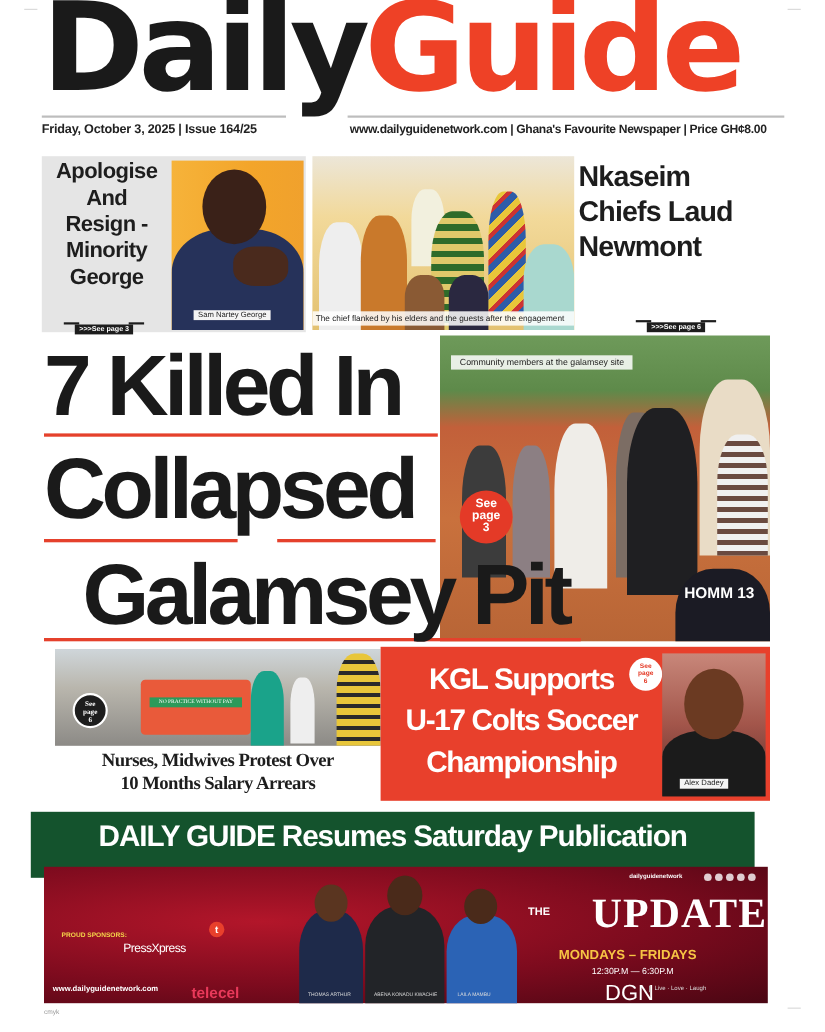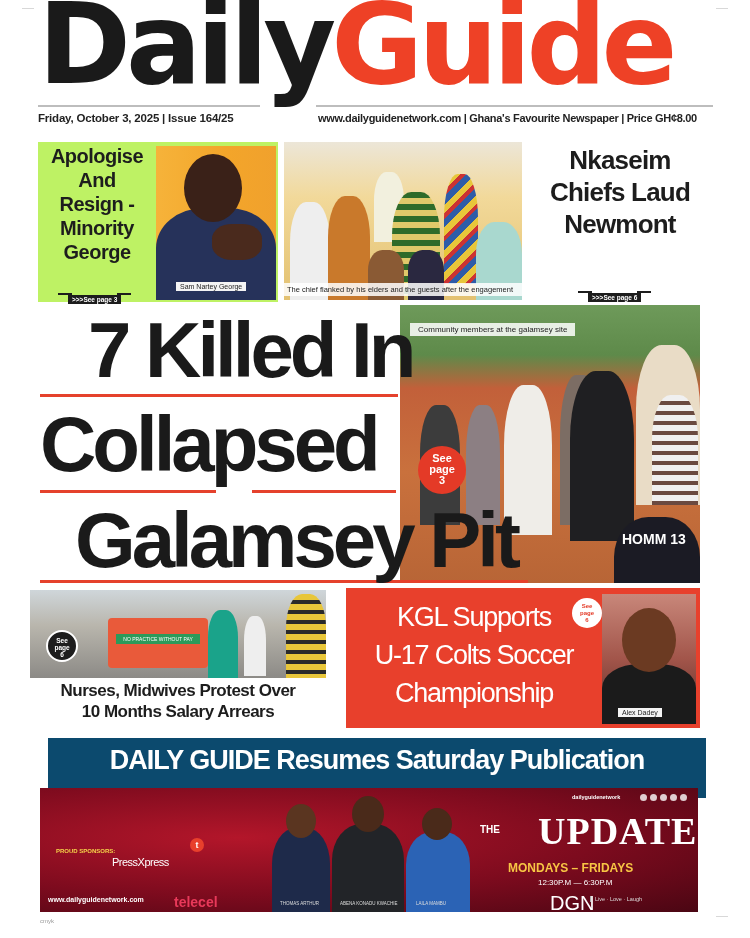--- a/index.html
+++ b/index.html
@@ -12,73 +12,73 @@
   #masthead { left: 38px; top: 2px; width: 675px; height: 100px; }
   .logo { position: absolute; left: 0; top: -14px; font-family: "DejaVu Sans", sans-serif; font-weight: bold;
           font-size: 112px; letter-spacing: -5px; line-height: 1; white-space: nowrap; }
   .logo .daily { color: #1a1a1a; }
   .logo .guide { color: #ee4126; }
   .rule-top { position: absolute; top: 103px; height: 2px; background: #bdbdbd; }
   #dateline { position: absolute; left: 0; top: 110px; font-size: 11.5px; font-weight: bold; color: #222; white-space: nowrap; letter-spacing: -0.2px; }
   #infoline { position: absolute; left: 280px; top: 110px; font-size: 11px; font-weight: bold; color: #222; white-space: nowrap; letter-spacing: -0.3px; }
 
   
-  #story-apologise { left: 38px; top: 142px; width: 240px; height: 160px; background: #bef264; }
+  #story-apologise { left: 38px; top: 142px; width: 240px; height: 160px; background: #e5e5e5; }
   #story-apologise .headline { position: absolute; left: 0; top: 2px; width: 118px; text-align: center;
      font-size: 20px; font-weight: bold; line-height: 24px; color: #1d1d1d; letter-spacing: -0.5px; }
   .see-tag { display: inline-block; background: #1d1d1d; color: #fff; font-size: 6.5px; font-weight: bold; padding: 1px 4px; position: relative; }
   .see-tag-wrap { position: absolute; text-align: center; }
   .see-tag-wrap::before, .see-tag-wrap::after { content: ""; position: absolute; top: 5px; width: 14px; height: 1.5px; background: #1d1d1d; }
   .see-tag-wrap::before { left: -10px; } .see-tag-wrap::after { right: -10px; }
   #photo-sam { position: absolute; left: 118px; top: 4px; width: 120px; height: 154px;
      background: linear-gradient(90deg, #f6b33a 0%, #f3a52a 60%, #f0a12d 100%); overflow: hidden; }
   .person-head { position: absolute; border-radius: 50%; }
   .person-body { position: absolute; border-radius: 40% 40% 0 0; }
   .caption-box { position: absolute; background: #f4f4f4; color: #222; font-size: 7px; padding: 1px 4px; white-space: nowrap; }
 
   #photo-chiefs { left: 284px; top: 142px; width: 238px; height: 158px; overflow: hidden;
      background: linear-gradient(180deg, #ece6d8 0%, #f2d99a 35%, #e3c170 100%); }
   #photo-chiefs .caption-strip { position: absolute; left: 0; bottom: 4px; width: 100%; background: rgba(255,255,255,0.85);
      font-size: 7.5px; color: #222; padding: 2px 3px; white-space: nowrap; }
 
   #story-nkaseim { left: 526px; top: 142px; width: 188px; height: 160px; }
-  #story-nkaseim .headline { position: absolute; left: 0; top: 2px; width: 188px; text-align: center; font-size: 26px;
+  #story-nkaseim .headline { position: absolute; left: 0; top: 2px; width: 188px; font-size: 26px;
      font-weight: bold; line-height: 32px; color: #1d1d1d; letter-spacing: -0.8px; }
 
   
   #main-headline { left: 40px; top: 305px; width: 360px; }
   .mh-line { position: absolute; left: 0; font-family: "Liberation Sans", sans-serif; font-weight: bold; font-size: 78px;
      color: #1a1a1a; letter-spacing: -4px; white-space: nowrap; line-height: 1; }
   .red-rule { position: absolute; height: 2.5px; background: #e5412c; }
   #photo-galamsey { left: 400px; top: 305px; width: 300px; height: 278px; overflow: hidden;
      background: linear-gradient(180deg, #6e9a5a 0%, #5e8a4a 18%, #c2603a 30%, #c9713d 60%, #b86536 100%); }
   #photo-galamsey .caption-strip { position: absolute; left: 10px; top: 18px; background: rgba(255,255,255,0.85); font-size: 8px; color: #222; padding: 2px 8px; white-space: nowrap; }
   .see-badge { position: absolute; width: 48px; height: 48px; border-radius: 50%; background: #e43a27; color: #fff; text-align: center;
      font-weight: bold; font-size: 11px; line-height: 11px; padding-top: 7px; }
   #mh-pit { z-index: 3; margin-left: 35px; }
 
   
-  #story-nurses { left: 28px; top: 588px; width: 300px; height: 140px; }
+  #story-nurses { left: 48px; top: 588px; width: 300px; height: 140px; font-family: Liberation Serif, serif; }
   #photo-nurses { position: absolute; left: 2px; top: 2px; width: 296px; height: 88px; overflow: hidden;
      background: linear-gradient(180deg, #cfd6da 0%, #b9b6ad 40%, #8c8a86 100%); }
   #story-nurses .headline { position: absolute; left: 0; top: 92px; width: 300px; text-align: center; font-size: 17px; font-weight: bold;
      line-height: 21px; color: #1d1d1d; letter-spacing: -0.5px; }
   .see-badge-dark { position: absolute; width: 32px; height: 32px; border-radius: 50%; background: #1d1d1d; color: #fff; text-align: center;
      font-size: 6.5px; font-weight: bold; line-height: 7px; padding-top: 5px; border: 2px solid #fff; }
 
   #story-kgl { left: 346px; top: 588px; width: 354px; height: 140px; background: #e8402c; }
-  #story-kgl .headline { position: absolute; left: 4px; top: 10px; width: 248px; text-align: center; color: #fff; font-weight: normal;
+  #story-kgl .headline { position: absolute; left: 4px; top: 10px; width: 248px; text-align: center; color: #fff; font-weight: bold;
      font-size: 27px; line-height: 38px; letter-spacing: -1.2px; }
   #photo-alex { position: absolute; left: 256px; top: 6px; width: 94px; height: 130px; overflow: hidden;
      background: linear-gradient(180deg, #c8877a 0%, #a2554a 50%, #5a2c27 100%); }
   .see-badge-white { position: absolute; width: 30px; height: 30px; border-radius: 50%; background: #fff; color: #e43a27; text-align: center;
      font-size: 6px; font-weight: bold; line-height: 7px; padding-top: 5px; }
 
   
-  #resumes-bar { left: 48px; top: 738px; width: 658px; height: 60px; background: #0c4a6e; color: #fff; font-weight: bold; font-size: 27px;
+  #resumes-bar { left: 28px; top: 738px; width: 658px; height: 60px; background: #14532d; color: #fff; font-weight: bold; font-size: 27px;
      text-align: center; line-height: 44px; letter-spacing: -1px; white-space: nowrap; }
 
   
   #ad { left: 40px; top: 788px; width: 658px; height: 124px; overflow: hidden;
      background: radial-gradient(ellipse at 30% 40%, #b3162a 0%, #7d0b1e 55%, #4a0613 100%); }
   #ad .sponsors { position: absolute; left: 16px; top: 60px; font-size: 6px; font-weight: bold; color: #f5d44a; }
   #ad .pressxpress { position: absolute; left: 72px; top: 68px; font-size: 11px; color: #fff; letter-spacing: -0.5px; }
   #ad .telecel { position: absolute; left: 134px; top: 66px; font-size: 14px; font-weight: bold; color: #e9395a; margin-top: 40px; }
   #ad .telecel-dot { position: absolute; left: 150px; top: 50px; width: 14px; height: 14px; border-radius: 50%; background: #e8402c; color: #fff; font-size: 9px; text-align: center; line-height: 14px; font-weight: bold; }
   #ad .site { position: absolute; left: 8px; top: 108px; font-size: 7px; font-weight: bold; color: #fff; }
@@ -165,21 +165,21 @@
   <div class="person-body" style="left:214px;top:180px;width:86px;height:100px;background:#1b1b24;color:#fff;font-size:14px;font-weight:bold;padding:14px 0 0 8px;margin-top:32px;">HOMM 13</div>
   <div class="caption-strip">Community members at the galamsey site</div>
 </div>
 <div class="see-badge abs" style="left:418px;top:446px;">
   <div>See</div>
   <div>page</div>
   <div>3</div>
 </div>
 
 <div id="main-headline" class="abs">
-  <div class="mh-line" style="top:6px;margin-left:48px;">7 Killed In</div>
+  <div class="mh-line" style="top:6px;">7 Killed In</div>
   <div class="mh-line" style="top:100px;">Collapsed</div>
   <div class="mh-line" id="mh-pit" style="top:196px;">Galamsey Pit</div>
 </div>
 <div class="red-rule" style="left:40px;top:394px;width:358px;"></div>
 <div class="red-rule" style="left:40px;top:490px;width:176px;"></div>
 <div class="red-rule" style="left:252px;top:490px;width:144px;"></div>
 <div class="red-rule" style="left:40px;top:580px;width:488px;"></div>
 
 <div id="story-nurses" class="abs">
   <div id="photo-nurses">

